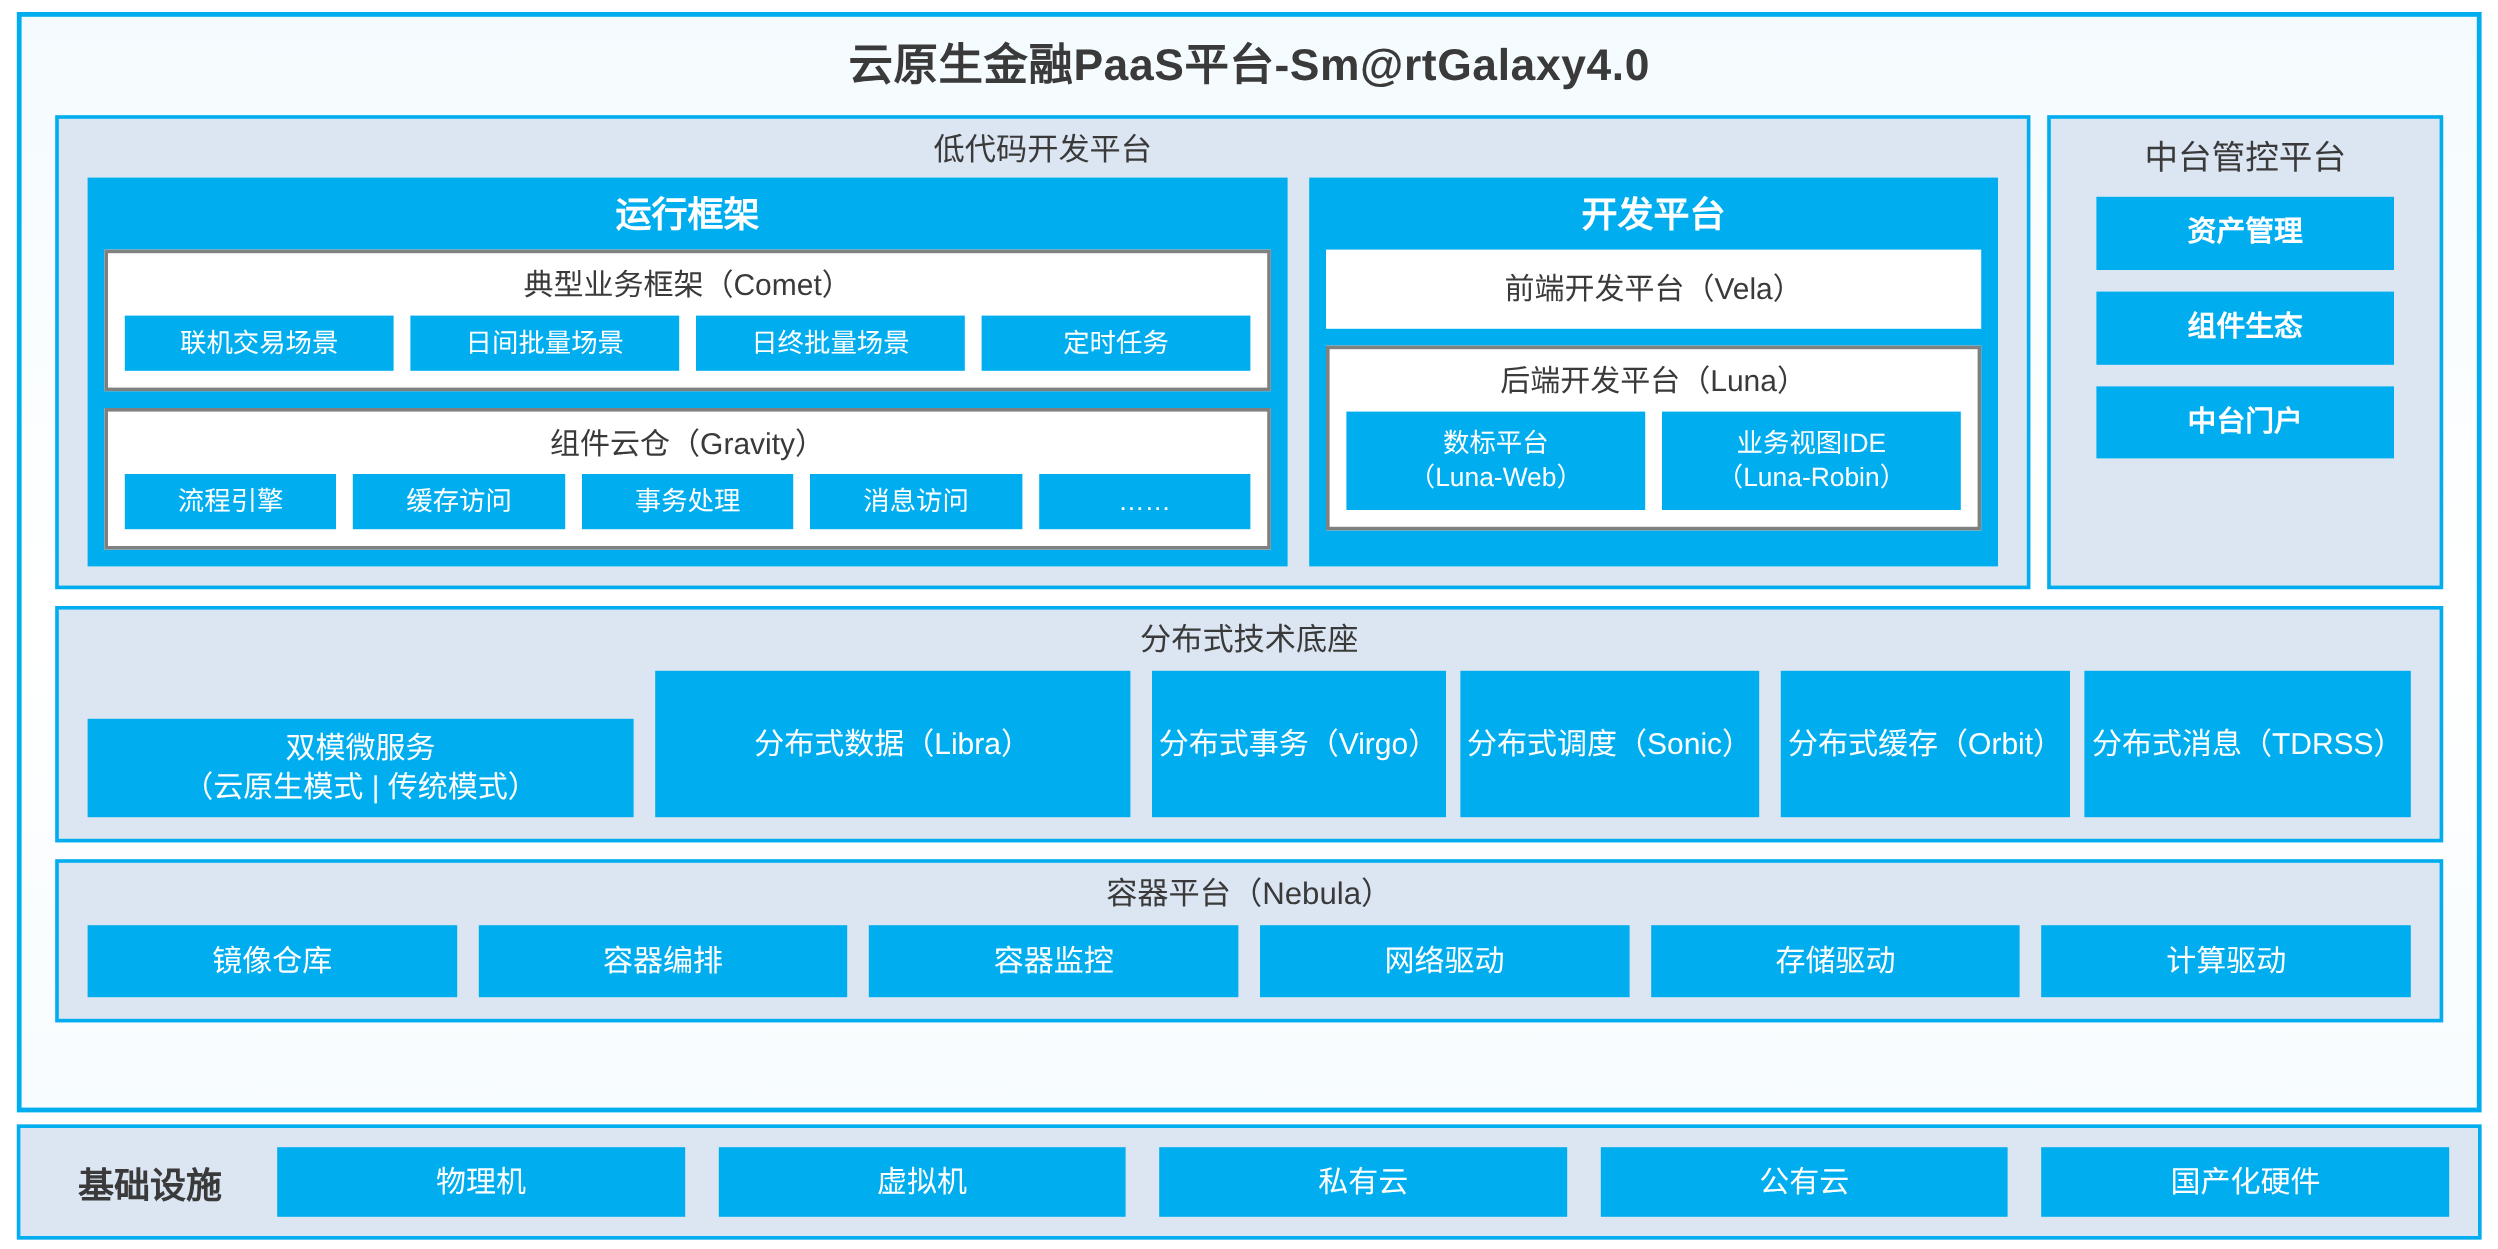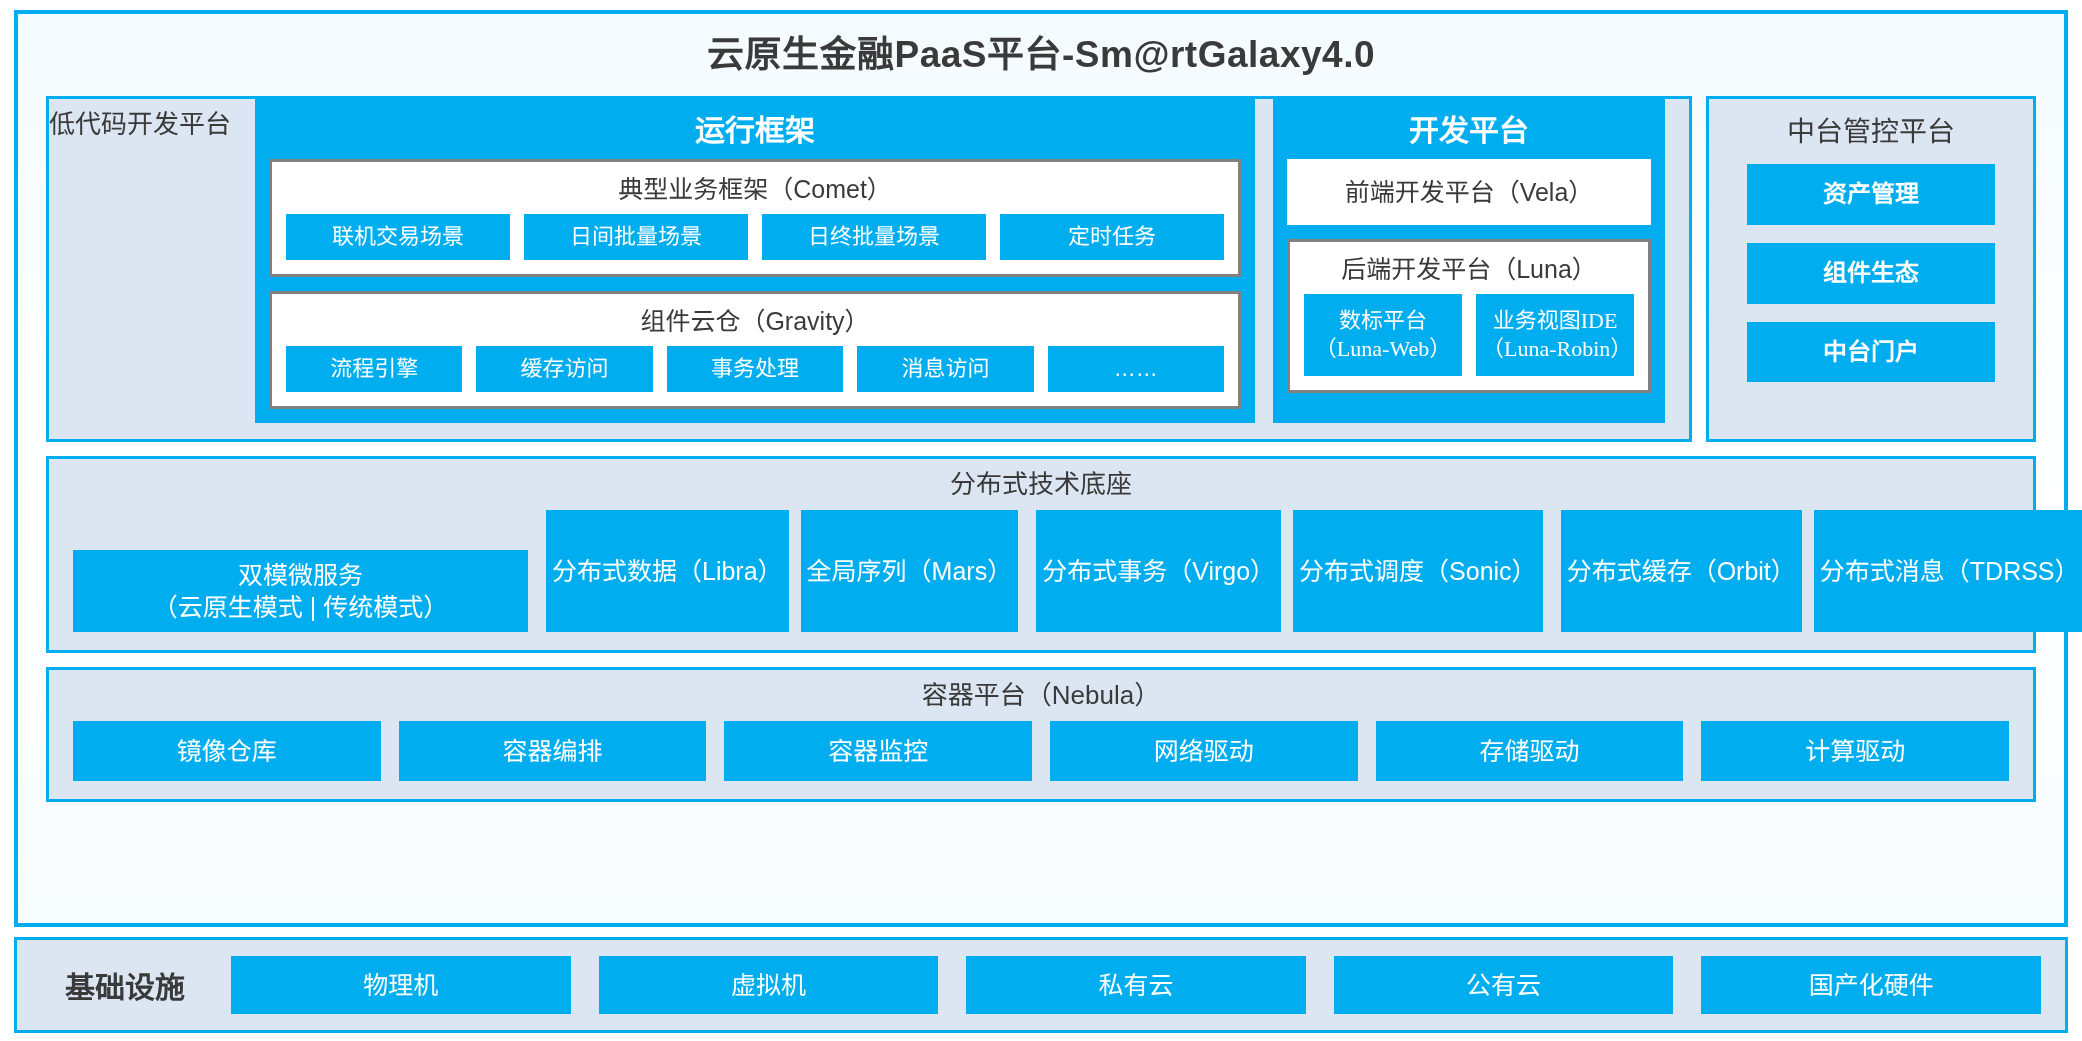--- a/index.html
+++ b/index.html
@@ -67,21 +67,21 @@
 
   
   .row-top {
     display: flex;
     gap: 14px;
     align-items: stretch;
   }
   .lowcode {
     flex: 1 1 auto;
     display: flex;
-    flex-direction: row;
+    flex-direction: column;
     padding: 0 0 16px 0;
   }
   .lowcode-inner {
     display: flex;
     gap: 18px;
     padding: 0 24px;
     align-items: stretch;
     flex: 1 1 auto;
   }
 
@@ -135,21 +135,21 @@
     text-align: center;
     display: flex;
     align-items: center;
     justify-content: center;
     line-height: 1.28;
     box-sizing: border-box;
     padding: 9px 24px;
     flex: 1 1 0;
     white-space: nowrap;
   }
-  .chip.tall { padding: 13px 6px; font-family: Liberation Serif, serif; }
+  .chip.tall { padding: 13px 6px; }
   .chip.two-line { white-space: normal; }
 
   
   .whitecard.plain { border: none; padding: 14px 14px; }
   .whitecard.plain .whitecard-title { padding: 4px 0 4px 0; font-size: 25px; }
 
   
   .control {
     flex: 0 0 330px;
     display: flex;
@@ -313,21 +313,20 @@
           <div class="chip two-line">
             <span>
               <span>双模微服务</span><br>
               <span>（云原生模式 | 传统模式）</span>
             </span>
           </div>
         </div>
 
         <div class="dist-col">
           <div class="chip">分布式数据（Libra）</div>
-          <div class="chip">全局序列（Mars）</div>
         </div>
 
         <div class="dist-col">
           <div class="chip">分布式事务（Virgo）</div>
           <div class="chip">分布式调度（Sonic）</div>
         </div>
 
         <div class="dist-col">
           <div class="chip">分布式缓存（Orbit）</div>
           <div class="chip">分布式消息（TDRSS）</div>

